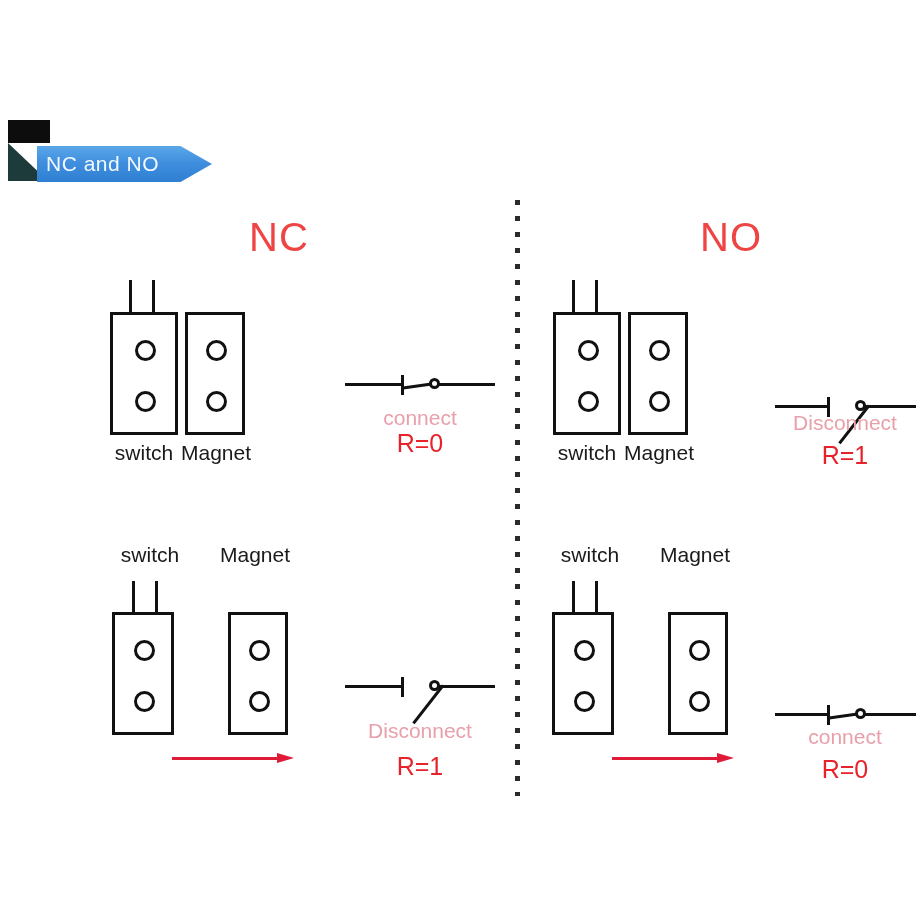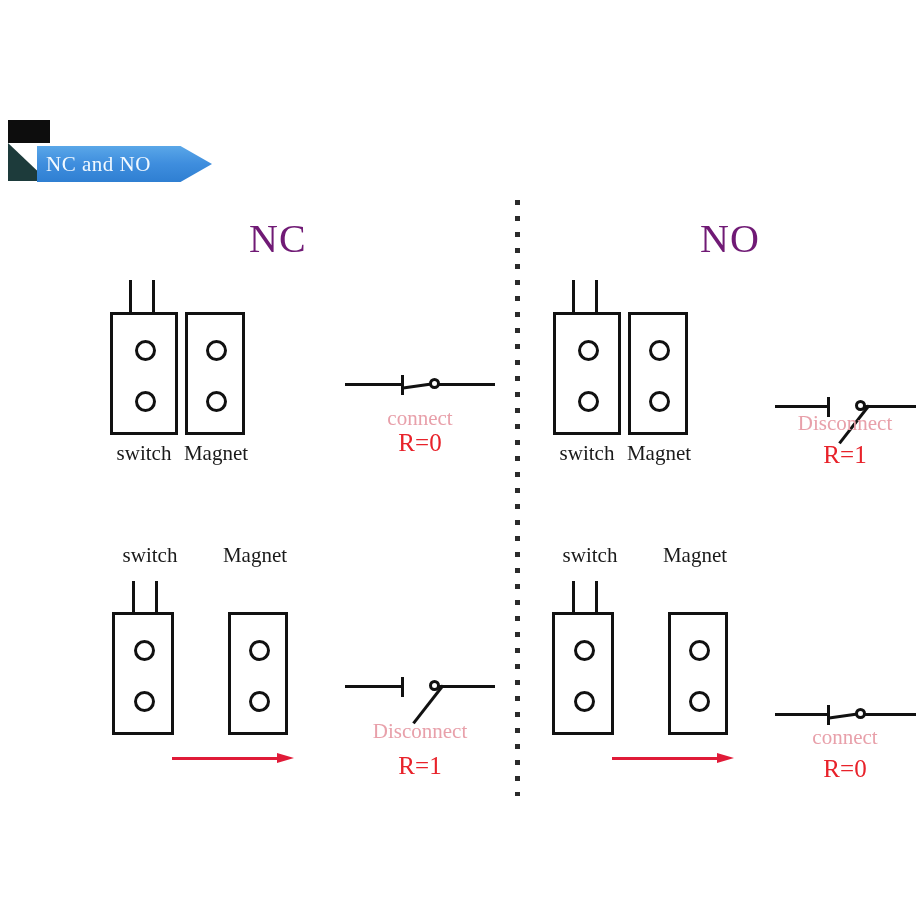--- a/index.html
+++ b/index.html
@@ -5,21 +5,21 @@
   html, body {
     margin: 0;
     padding: 0;
     background: #ffffff;
   }
   #page {
     position: relative;
     width: 916px;
     height: 904px;
     background: #ffffff;
-    font-family: Liberation Serif, serif;
+    font-family: Liberation Sans, sans-serif;
     overflow: hidden;
   }
 
   
   .banner-wrap {
     position: absolute;
     left: 8px;
     top: 120px;
     width: 210px;
     height: 62px;
@@ -72,21 +72,21 @@
     width: 5px;
     height: 596px;
     background-image: linear-gradient(to bottom, #2b2b2b 0px, #2b2b2b 5px, rgba(0,0,0,0) 5px, rgba(0,0,0,0) 16px);
     background-size: 5px 16px;
     background-repeat: repeat-y;
   }
 
   
   .section-title {
     position: absolute;
-    color: #701a75;
+    color: #ef4444;
     font-size: 40px;
     font-weight: 400;
     letter-spacing: 1px;
     white-space: nowrap;
   }
   #title-nc { left: 249px; top: 215px; }
   #title-no { left: 700px; top: 215px; }
 
   
   .device-group { position: absolute; }

